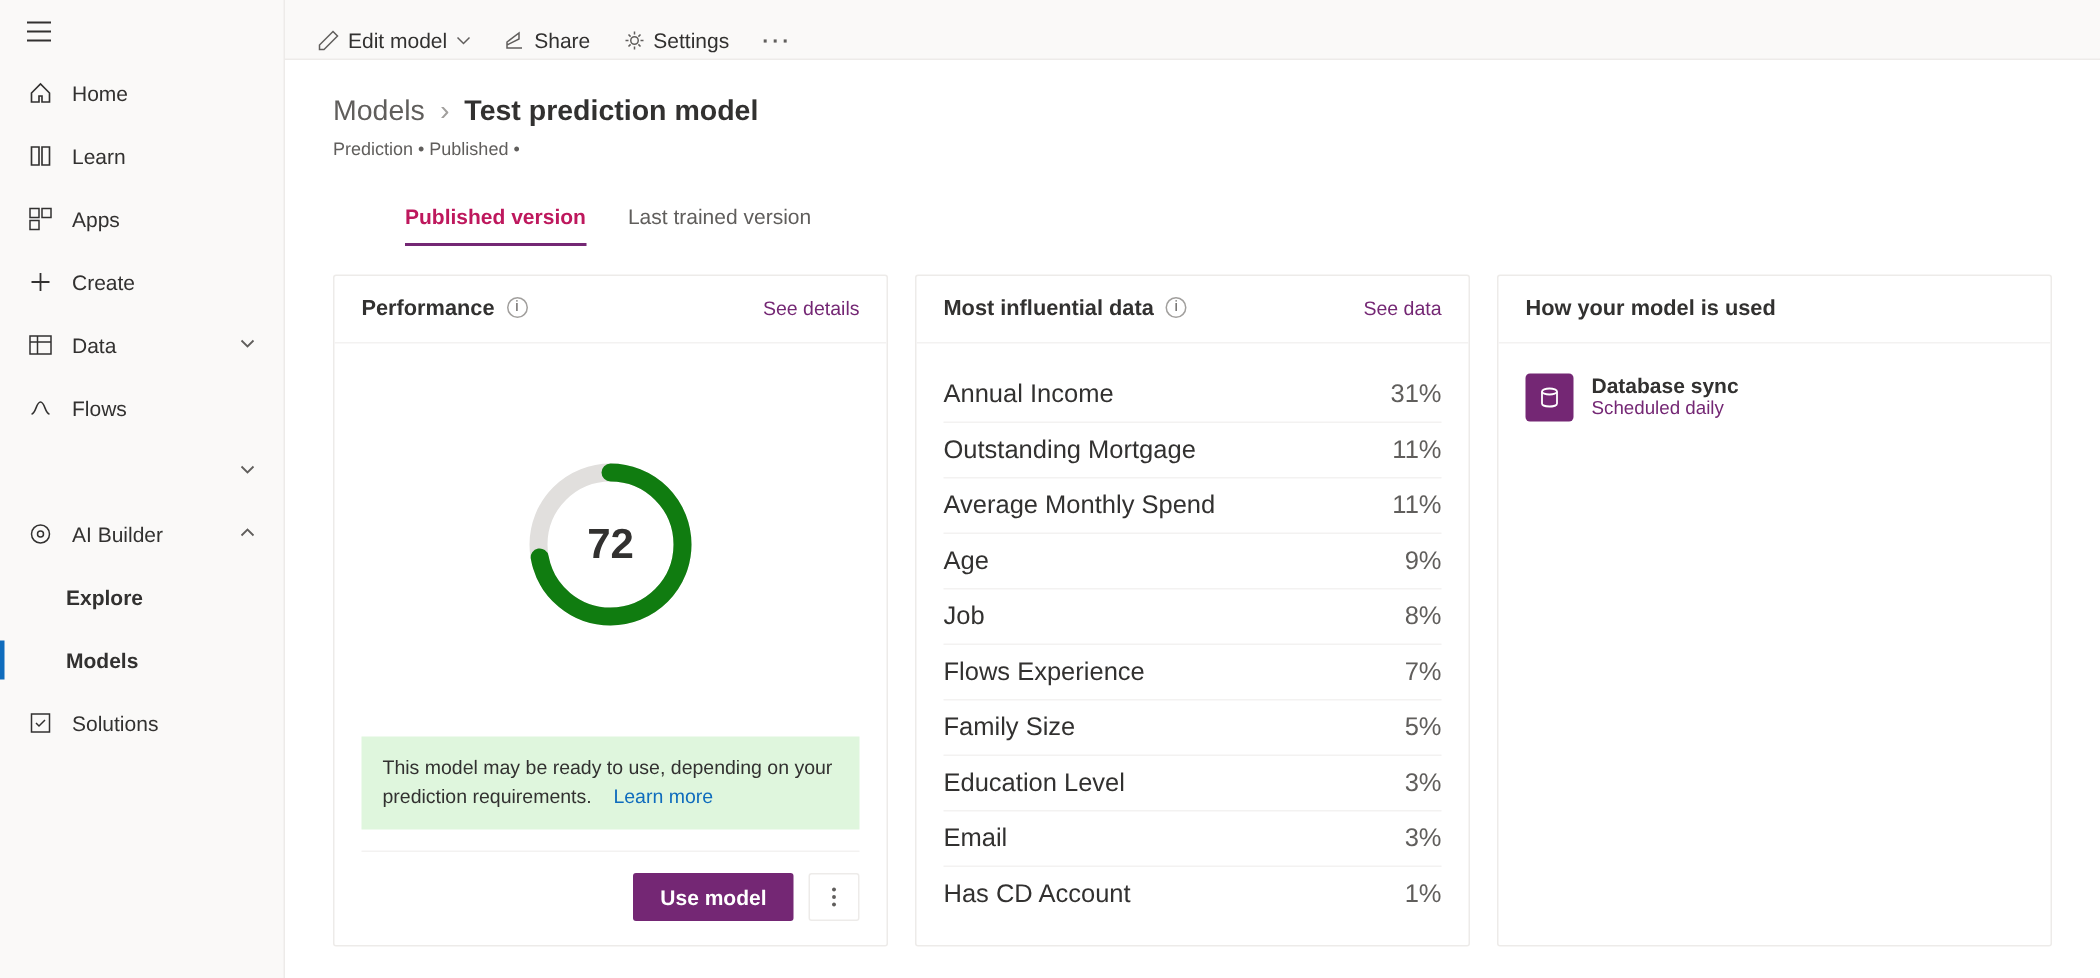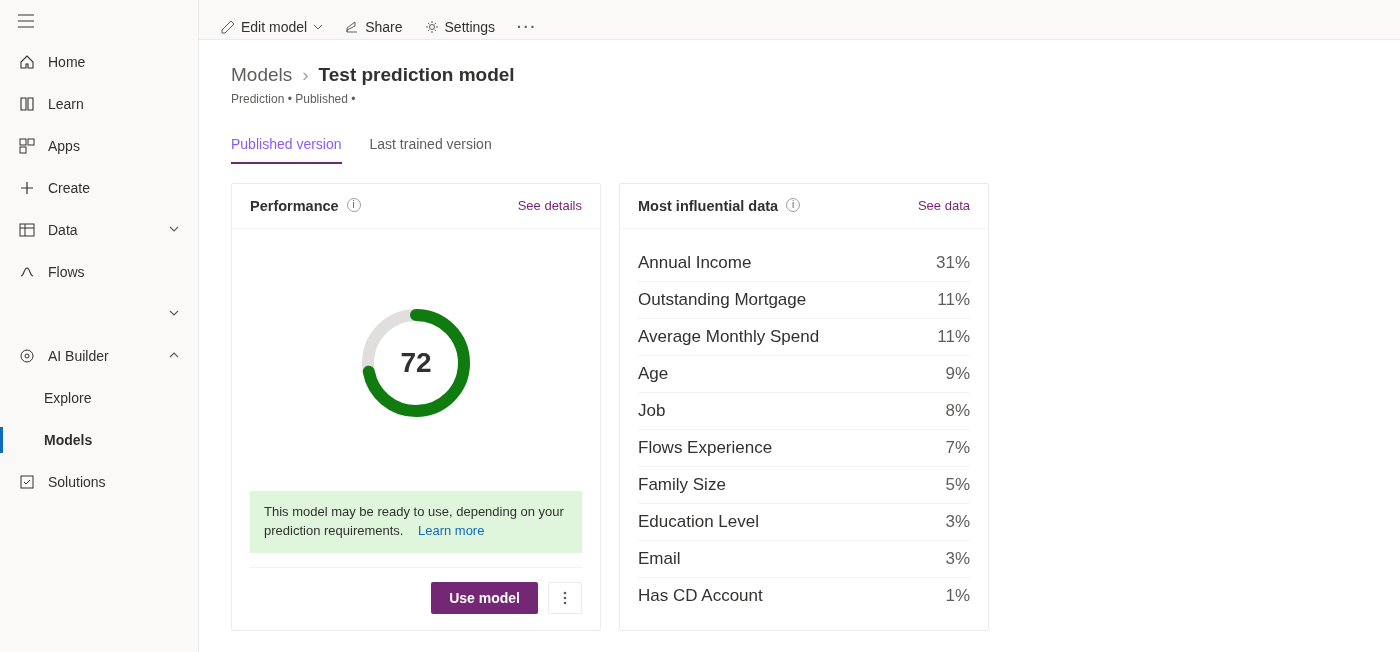--- a/index.html
+++ b/index.html
@@ -30,21 +30,21 @@
   display: flex;
   align-items: center;
   padding: 10px 18px;
   cursor: pointer;
   color: #323130;
   position: relative;
   min-height: 42px;
 }
 .nav-item .icon { width: 18px; height: 18px; margin-right: 12px; display: flex; align-items: center; justify-content: center; }
 .nav-item .chev { margin-left: auto; }
-.nav-sub { padding-left: 44px; }
+.nav-sub { padding-left: 44px; font-weight: bold; }
 .nav-item.active {
   font-weight: 600;
 }
 .nav-item.active::before {
   content: "";
   position: absolute;
   left: 0; top: 8px; bottom: 8px;
   width: 3px;
   background: #0f6cbd;
 }
@@ -80,23 +80,24 @@
 .breadcrumb .sep { color: #a19f9d; font-weight: 400; }
 .meta { font-size: 12px; color: #605e5c; margin-bottom: 22px; }
 .tabs { display: flex; gap: 28px; border-bottom: 1px solid transparent; margin-bottom: 18px; }
 .tab {
   padding: 8px 0 10px;
   font-size: 14px;
   cursor: pointer;
   color: #605e5c;
 }
 .tab.active {
-  color: #8b5cf6;
-  font-weight: 400;
+  color: #be185d;
+  font-weight: 700;
   border-bottom: 2px solid #742774;
+  margin-left: 48px;
 }
 
 .cards { display: flex; gap: 18px; }
 .card {
   background: #fff;
   border: 1px solid #edebe9;
   border-radius: 2px;
   display: flex;
   flex-direction: column;
 }
@@ -404,17 +405,38 @@
                   <span class="pct">3%</span>
                 </div>
                 <div class="data-row">
                   <span class="name">Has CD Account</span>
                   <span class="pct">1%</span>
                 </div>
               </div>
           </div>
         </div>
 
+        <div class="card use-card">
+          <div class="card-header">
+            <div class="left">
+              <span class="title">How your model is used</span>
+            </div>
+          </div>
+          <div class="card-body">
+            <div class="use-item">
+              <div class="use-icon">
+                <svg width="16" height="16" viewBox="0 0 16 16">
+                    <ellipse cx="8" cy="4" rx="5" ry="2" fill="none" stroke="#fff" stroke-width="1.2"></ellipse>
+                    <path d="M3 4v8c0 1.1 2.2 2 5 2s5-.9 5-2V4" fill="none" stroke="#fff" stroke-width="1.2"></path>
+                  </svg>
+              </div>
+              <div>
+                <div class="use-title">Database sync</div>
+                <div class="use-sub">Scheduled daily</div>
+              </div>
+            </div>
+          </div>
+        </div>
 
       </div>
     </div>
   </div>
 </div>
 
 </body></html>

